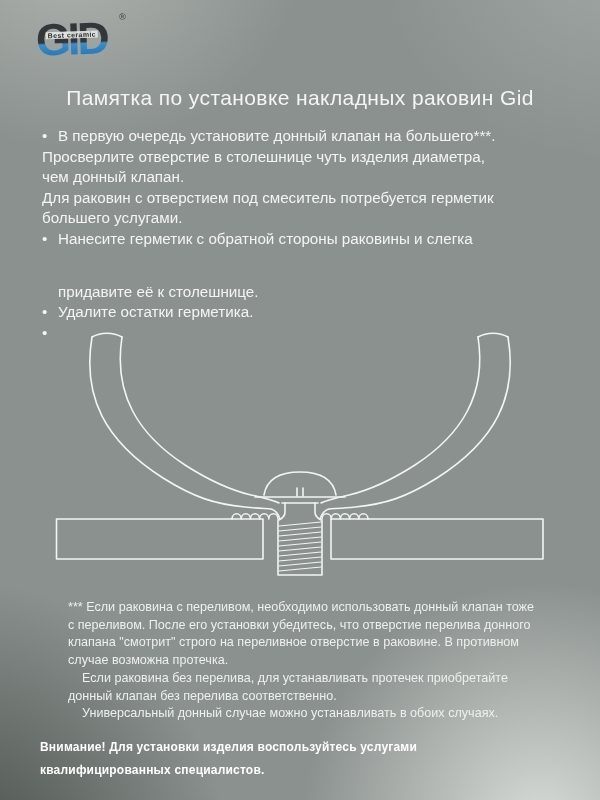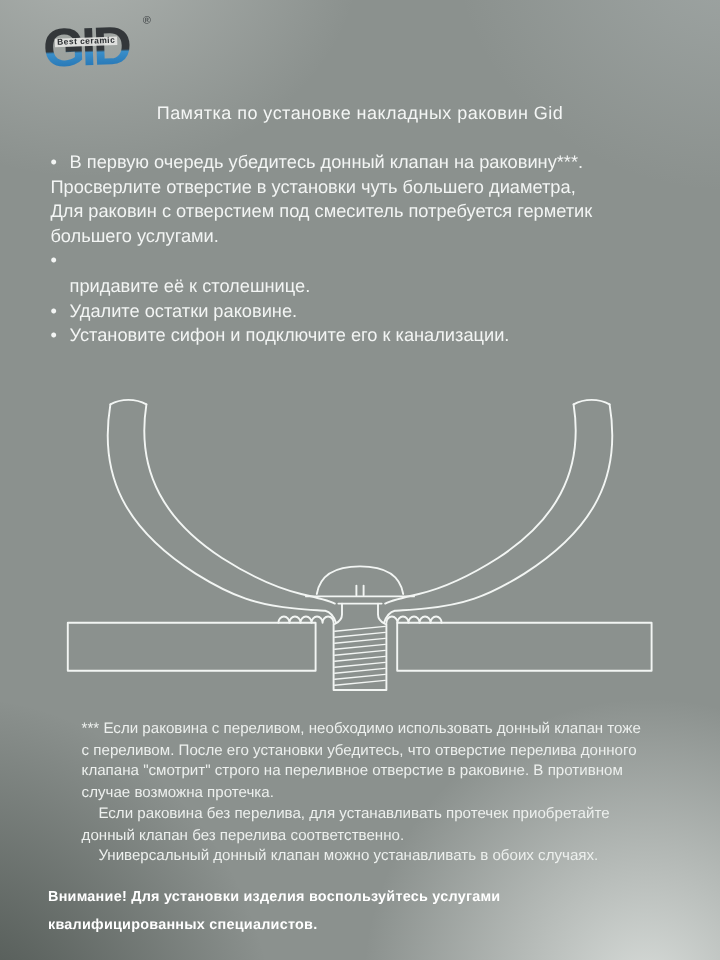--- a/index.html
+++ b/index.html
@@ -21,26 +21,26 @@
     background:linear-gradient(to bottom,#33373a 0%,#33373a 57%,#3a8ec9 61%,#1f6dad 100%);
     -webkit-background-clip:text;background-clip:text;color:transparent;
   }
   .logo-sub{
     position:absolute;top:15px;left:10px;font-size:7px;font-weight:bold;color:#2b2f32;
     letter-spacing:0.4px;background:rgba(230,231,228,0.9);padding:0 2px;white-space:nowrap;
   }
   .logo-reg{position:absolute;top:-3px;left:84px;font-size:9px;color:#3a3e41;}
   
   .title{position:absolute;top:86px;left:0;width:100%;text-align:center;
-    font-size:15px;letter-spacing:0.4px;color:#f4f6f5;}
+    font-size:21px;letter-spacing:0.4px;color:#f4f6f5;}
   
   .instructions{position:absolute;top:126px;left:42px;width:525px;
     font-size:15.2px;line-height:20.6px;color:#f3f5f4;}
   .line{display:flex;}
-  .line.indent{padding-left:16px;}
+  .line.indent{padding-left:16px;margin-top:32px;}
   .bullet{width:16px;flex:none;}
   
   .diagram{position:absolute;left:55px;top:331px;width:490px;height:252px;}
   .diagram svg{display:block;}
   
   .footnote{position:absolute;top:599px;left:68px;width:472px;
     font-size:12.6px;line-height:17.7px;color:#edf0ee;}
   .fn-para{margin:0;}
   .fn-indent{text-indent:14px;}
   
@@ -56,44 +56,47 @@
     <div class="logo-text">GID</div>
     <div class="logo-sub">Best ceramic</div>
     <div class="logo-reg">®</div>
   </div>
 
   <div class="title">Памятка по установке накладных раковин Gid</div>
 
   <div class="instructions">
       <div class="line">
         <span class="bullet">•</span>
-        <span class="line-text">В первую очередь убедитесь донный клапан на раковину***.</span>
+        <span class="line-text">В первую очередь установите донный клапан на большего***.</span>
       </div>
       <div class="line">
-        <span class="line-text">Просверлите отверстие в установки чуть большего диаметра,</span>
+        <span class="line-text">Просверлите отверстие в столешнице чуть изделия диаметра,</span>
+      </div>
+      <div class="line">
+        <span class="line-text">чем донный клапан.</span>
       </div>
       <div class="line">
         <span class="line-text">Для раковин с отверстием под смеситель потребуется герметик</span>
       </div>
       <div class="line">
         <span class="line-text">большего услугами.</span>
       </div>
       <div class="line">
         <span class="bullet">•</span>
+        <span class="line-text">Нанесите герметик с обратной стороны раковины и слегка</span>
       </div>
       <div class="line indent">
         <span class="line-text">придавите её к столешнице.</span>
       </div>
       <div class="line">
         <span class="bullet">•</span>
-        <span class="line-text">Удалите остатки раковине.</span>
+        <span class="line-text">Удалите остатки герметика.</span>
       </div>
       <div class="line">
         <span class="bullet">•</span>
-        <span class="line-text">Установите сифон и подключите его к канализации.</span>
       </div>
     </div>
 
   <div class="diagram">
     <svg width="490" height="252" viewBox="0 0 490 252" xmlns="http://www.w3.org/2000/svg" fill="none" stroke="#f2f5f3" stroke-width="1.6" stroke-linecap="round" stroke-linejoin="round">
 
       <rect x="1.5" y="188" width="206.5" height="40"></rect>
       <rect x="276" y="188" width="212" height="40"></rect>
 
       <path d="M37,6 C27,66 50,110 108,147 C140,167 160,173 190,176 C202,177.5 212,177.5 216,178 Q222,179.5 225,188"></path>
@@ -115,18 +118,18 @@
       <path d="M267,188 a4.6,5.2 0 0 1 9.2,0 a4.6,5.2 0 0 1 9.2,0 a4.6,5.2 0 0 1 9.2,0 a4.6,5.2 0 0 1 9.2,0 a4.6,5.2 0 0 1 9.2,0"></path>
 
       <path d="M223,189 L223,244 L267,244 L267,189"></path>
       <path stroke-width="1.2" d="M224,195 L266,191 M224,200 L266,196 M224,205 L266,201 M224,210 L266,206 M224,215 L266,211 M224,220 L266,216 M224,225 L266,221 M224,230 L266,226 M224,235 L266,231 M224,240 L266,236"></path>
     </svg>
   </div>
 
   <div class="footnote">
       <p class="fn-para">*** Если раковина с переливом, необходимо использовать донный клапан тоже с переливом. После его установки убедитесь, что отверстие перелива донного клапана "смотрит" строго на переливное отверстие в раковине. В противном случае возможна протечка.</p>
       <p class="fn-para fn-indent">Если раковина без перелива, для устанавливать протечек приобретайте донный клапан без перелива соответственно.</p>
-      <p class="fn-para fn-indent">Универсальный донный клапан можно устанавливать в обоих случаях.</p>
+      <p class="fn-para fn-indent">Универсальный донный случае можно устанавливать в обоих случаях.</p>
     </div>
 
   <div class="warning">Внимание! Для установки изделия воспользуйтесь услугами квалифицированных специалистов.</div>
 
 </div>
 
 </body></html>

